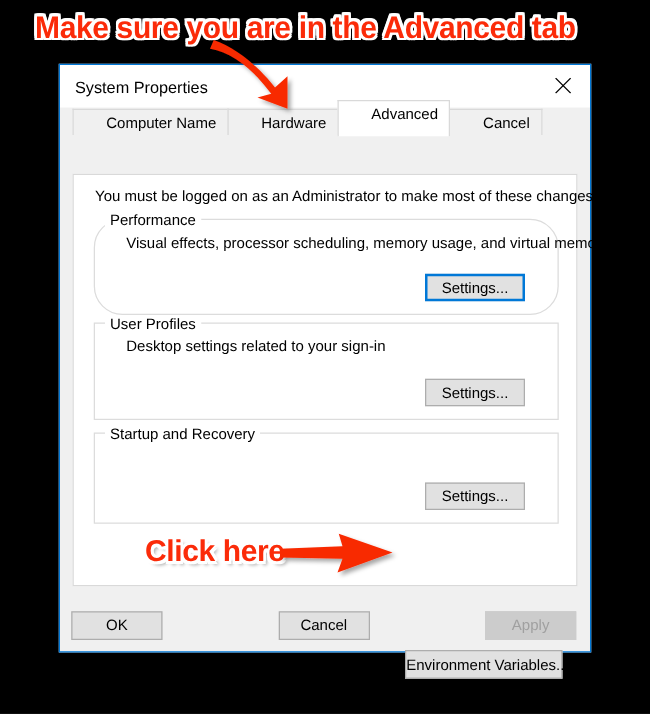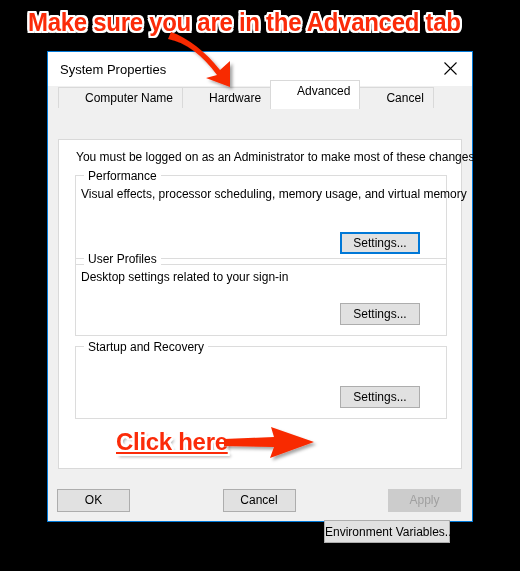--- a/index.html
+++ b/index.html
@@ -35,21 +35,20 @@
     left: 28px;
     top: 8px;
     font-size: 25px;
     transform: scaleX(0.96);
     transform-origin: left center;
   }
   #annot-bottom {
     left: 116px;
     top: 428px;
     font-size: 24px;
-    text-decoration: underline;
   }
 
   .arrow-svg {
     position: absolute;
     z-index: 45;
     overflow: visible;
   }
   #arrow-top { left: 168px; top: 30px; }
   #arrow-bottom { left: 224px; top: 427px; }
 
@@ -158,28 +157,28 @@
     top: -7px;
     left: 8px;
     background: #ffffff;
     padding: 0 4px;
     font-size: 12px;
     color: #000000;
     white-space: nowrap;
   }
   .gb-desc {
     position: absolute;
-    left: 5px;
+    left: 25px;
     top: 11px;
     font-size: 12px;
     color: #000000;
     white-space: nowrap;
   }
 
-  #gb-performance { top: 35px; height: 90px; }
+  #gb-performance { top: 35px; height: 77px; border-radius: 23px; }
   #gb-userprofiles { top: 118px; height: 78px; }
   #gb-startup { top: 206px; height: 73px; }
 
   .btn {
     font-family: "Liberation Sans", sans-serif;
     font-size: 12px;
     color: #000000;
     background: #e1e1e1;
     border: 1px solid #adadad;
     box-sizing: border-box;

